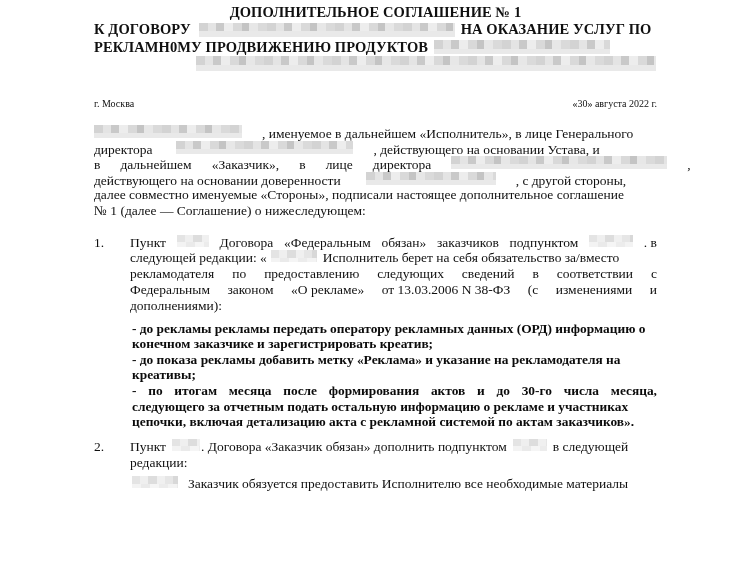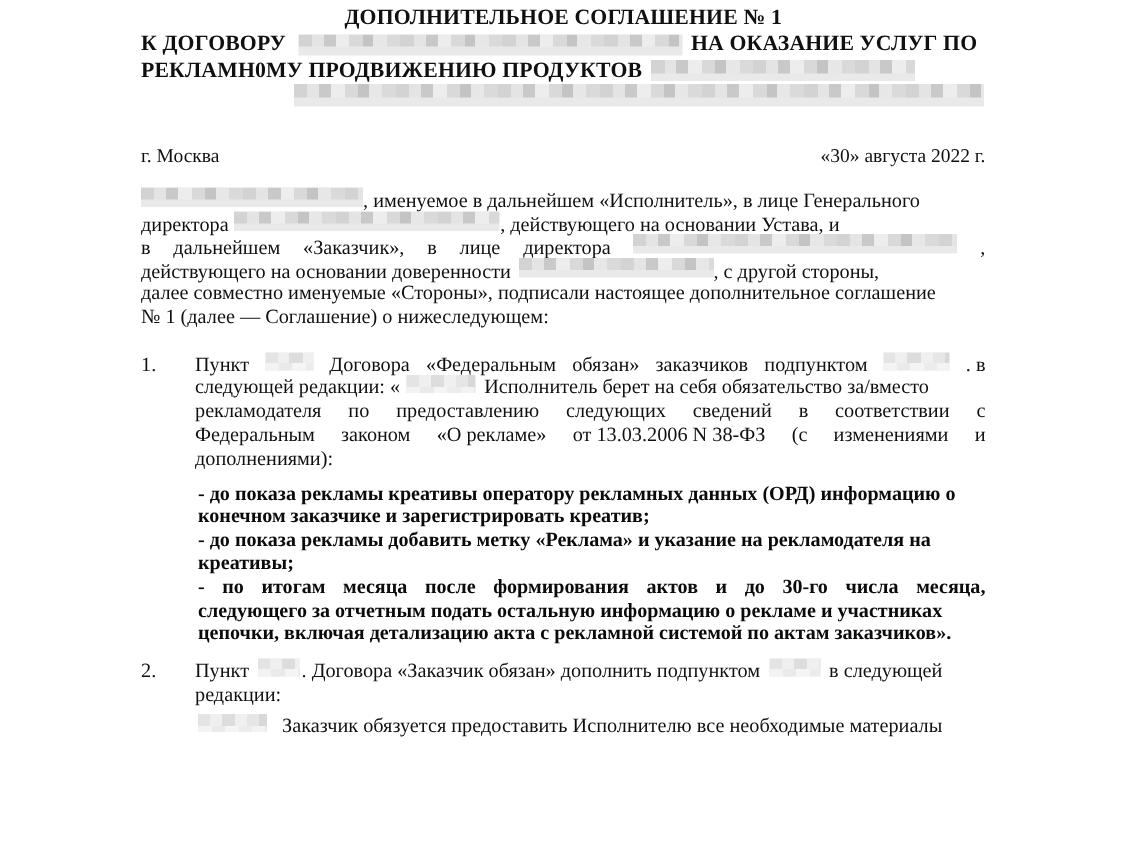--- a/index.html
+++ b/index.html
@@ -117,37 +117,38 @@
         #eaeaea 9px, #eaeaea 18px,
         #f5f5f5 18px, #f5f5f5 27px,
         #ececec 27px, #ececec 36px
       );
   }
 
   
   .meta-row {
     display: flex;
     justify-content: space-between;
-    font-size: 13px;
+    font-size: 10px;
     line-height: 16px;
     margin-top: 25px;
   }
 
   
   .para {
     font-size: 13.5px;
     line-height: 15.6px;
     text-align: justify;
     margin: 0;
   }
   .para .ln {
     display: flex;
     align-items: baseline;
     white-space: nowrap;
     height: 15.6px;
+    gap: 20px;
   }
   .para .ln.justify {
     justify-content: space-between;
   }
   .para .ln > span { flex: 0 0 auto; }
 
   .intro { margin-top: 13px; }
 
   
   .clause {
@@ -323,21 +324,21 @@
         <span>дополнениями):</span>
       </div>
 
     </div>
   </div>
 
   <div class="sublist">
 
     <div class="item">
       <div class="ln">
-        <span>- до показа рекламы креативы оператору рекламных данных (ОРД) информацию о</span>
+        <span>- до рекламы рекламы передать оператору рекламных данных (ОРД) информацию о</span>
       </div>
       <div class="ln">
         <span>конечном заказчике и зарегистрировать креатив;</span>
       </div>
     </div>
 
     <div class="item">
       <div class="ln">
         <span>- до показа рекламы добавить метку «Реклама» и указание на рекламодателя на</span>
       </div>

